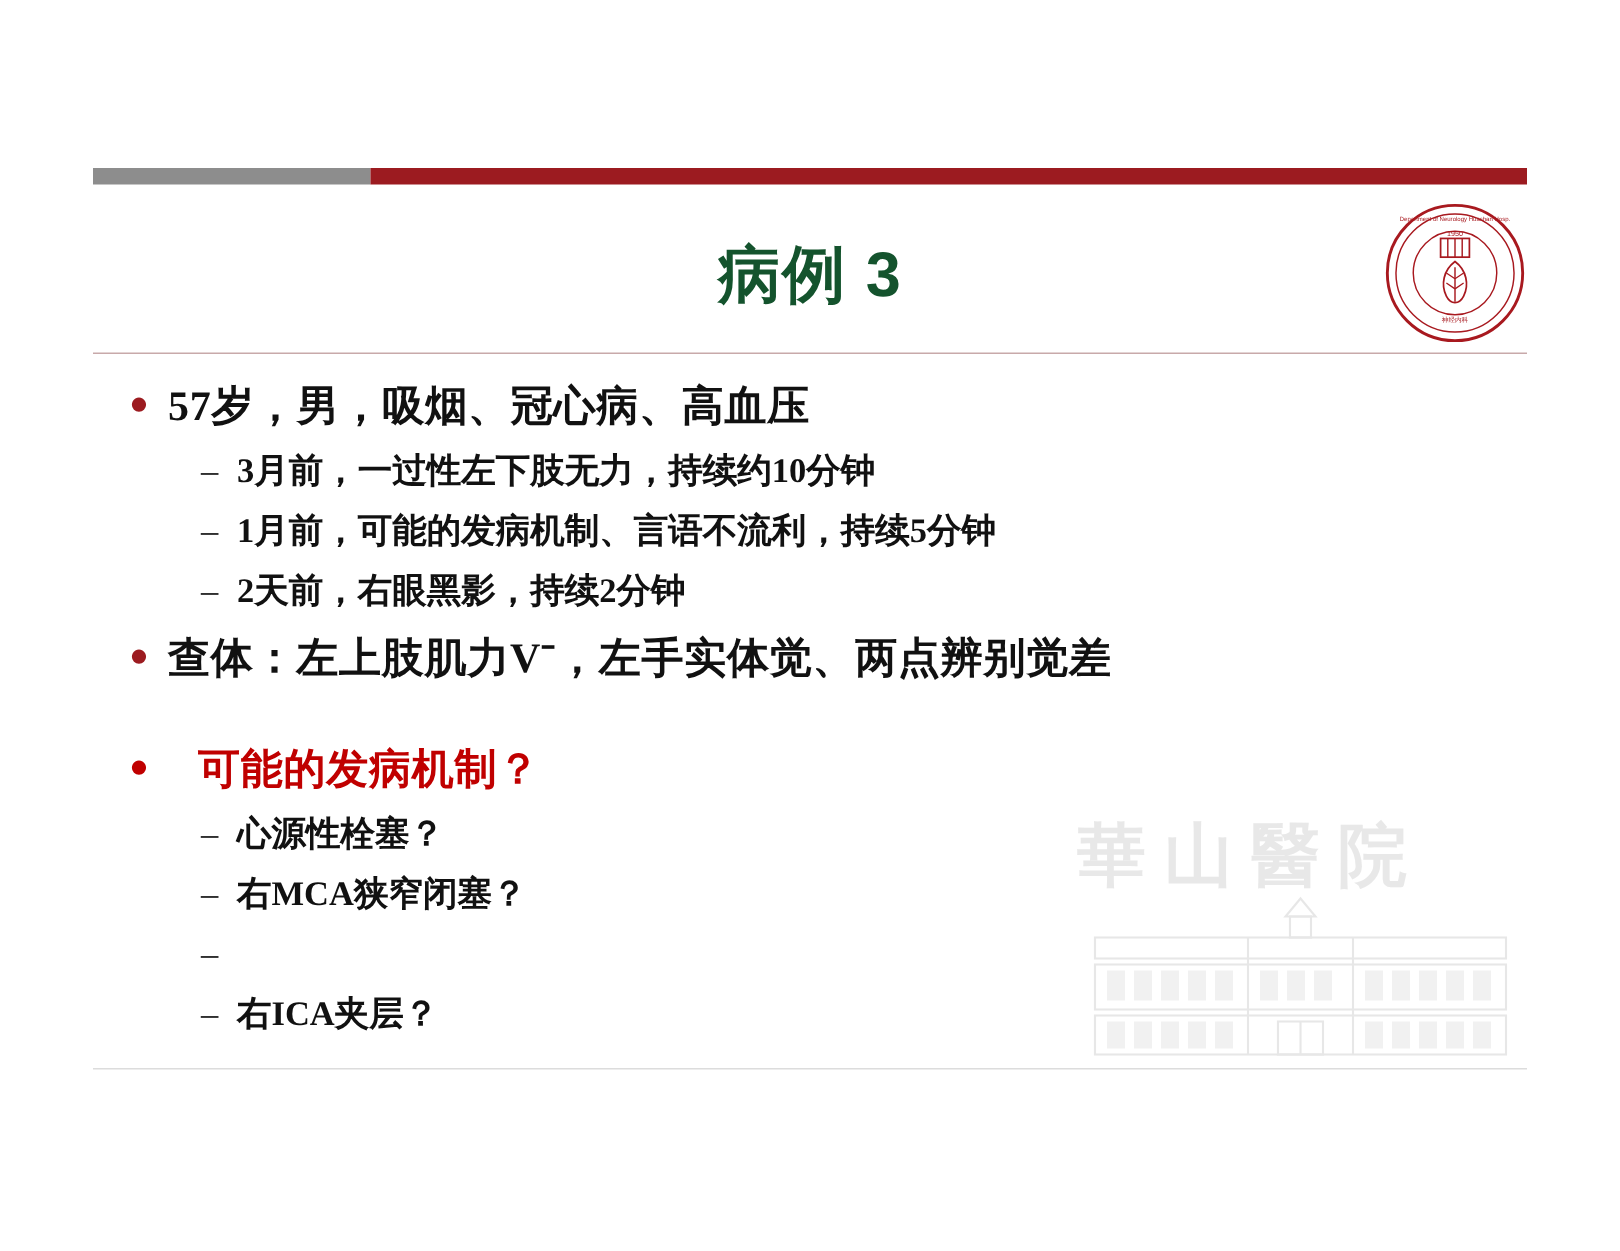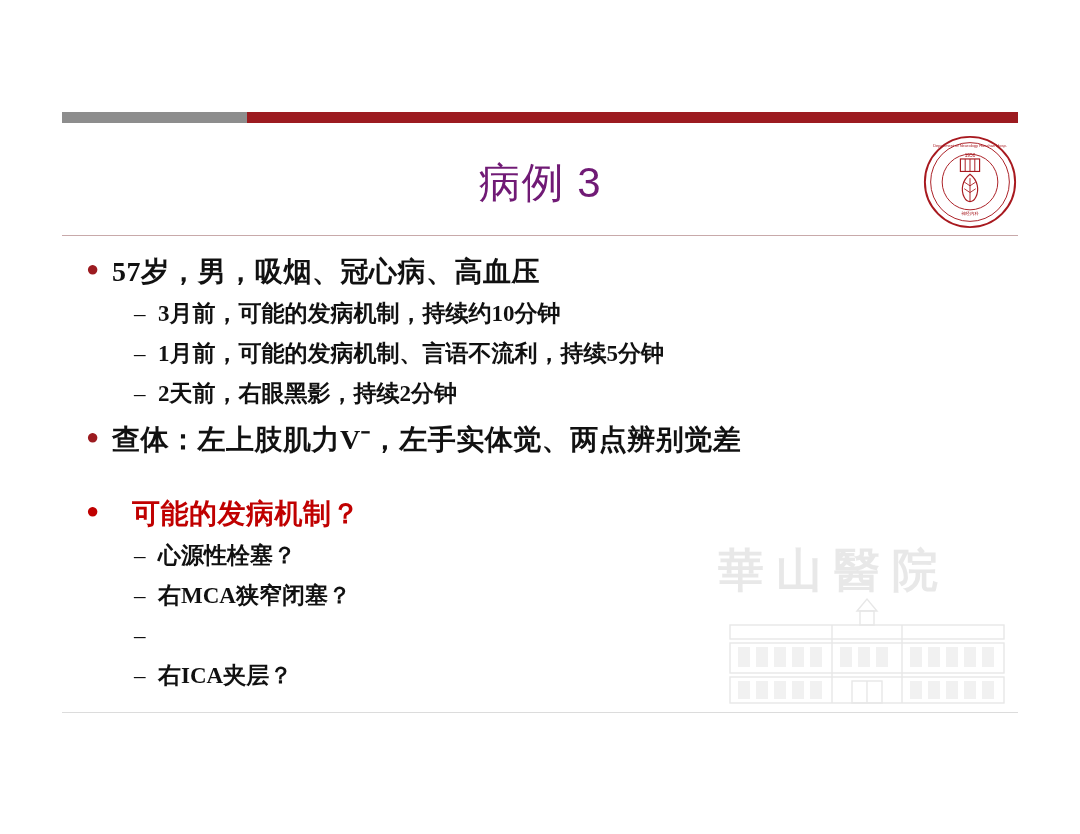--- a/index.html
+++ b/index.html
@@ -37,23 +37,23 @@
     background: #9c1b20;
   }
   
   .title {
     position: absolute;
     left: 0;
     top: 155px;
     width: 1080px;
     text-align: center;
     font-family: "Liberation Sans", sans-serif;
-    font-weight: normal;
+    font-weight: bold;
     font-size: 42px;
-    color: #701a75;
+    color: #14532d;
     letter-spacing: 1px;
   }
   .title-rule {
     position: absolute;
     left: 62px;
     top: 235px;
     width: 956px;
     height: 1px;
     background: #c8a9aa;
   }
@@ -184,21 +184,21 @@
 
   <div class="content">
 
     <div class="lvl1">
       <span class="bullet">●</span>
       <span class="text">57岁，男，吸烟、冠心病、高血压</span>
     </div>
 
     <div class="lvl2">
       <span class="dash">–</span>
-      <span class="text">3月前，可能的发病机制，持续约10分钟</span>
+      <span class="text">3月前，一过性左下肢无力，持续约10分钟</span>
     </div>
 
     <div class="lvl2">
       <span class="dash">–</span>
       <span class="text">1月前，可能的发病机制、言语不流利，持续5分钟</span>
     </div>
 
     <div class="lvl2">
       <span class="dash">–</span>
       <span class="text">2天前，右眼黑影，持续2分钟</span>

